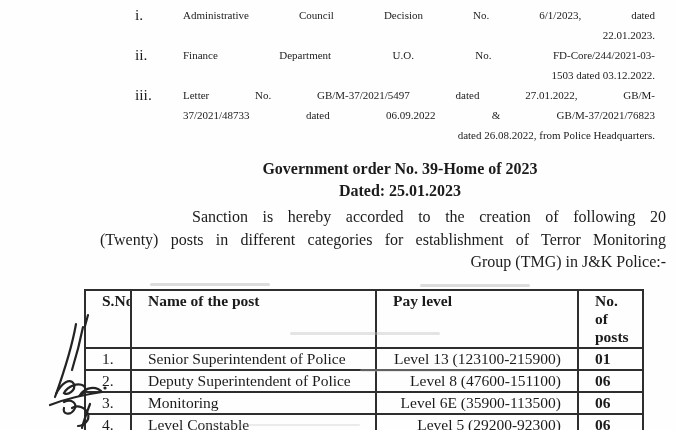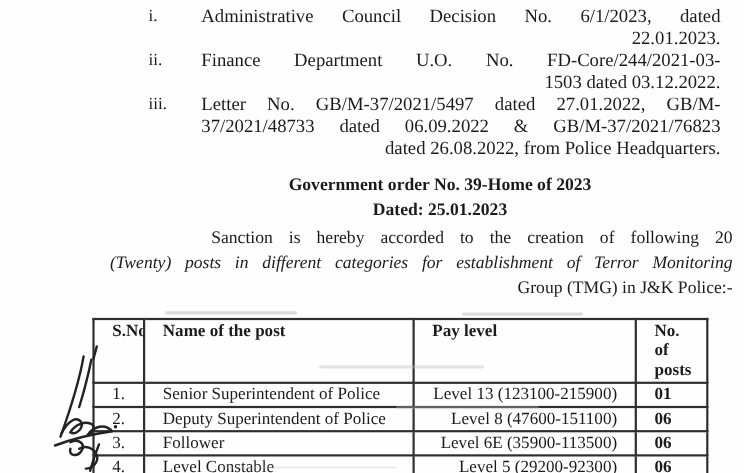--- a/index.html
+++ b/index.html
@@ -12,21 +12,21 @@
   .page {
     position: relative; width: 676px; height: 430px;
     background: #fefefe; overflow: hidden;
   }
 
   
   .refs { position: absolute; left: 135px; top: 5px; width: 520px; }
   .ref-item { display: flex; align-items: flex-start; }
   .ref-num { flex: 0 0 48px; width: 48px; font-size: 15.5px; line-height: 20px; }
   .ref-body { flex: 1 1 auto; min-width: 0; }
-  .line { font-size: 17px; line-height: 20px; white-space: normal; }
+  .line { font-size: 11px; line-height: 20px; white-space: normal; }
   .stretch { text-align: justify; text-align-last: justify; }
   .plain { text-align: right; }
 
   
   .heading {
     position: absolute; left: 100px; top: 158px; width: 600px;
     text-align: center; font-weight: bold; font-size: 16px; line-height: 22px;
   }
 
   
@@ -89,21 +89,21 @@
 
   </div>
 
   <div class="heading">
     <div>Government order No. 39-Home of 2023</div>
     <div>Dated: 25.01.2023</div>
   </div>
 
   <div class="para">
     <div class="line stretch indent" style="font-size:16px; line-height:22.5px;">Sanction is hereby accorded to the creation of following 20</div>
-    <div class="line stretch" style="font-size:16px; line-height:22.5px;font-style:italic;">(Twenty) posts in different categories for establishment of Terror Monitoring</div>
+    <div class="line stretch" style="font-size:16px; line-height:22.5px;">(Twenty) posts in different categories for establishment of Terror Monitoring</div>
     <div class="line plain" style="font-size:16px; line-height:22.5px;">Group (TMG) in J&amp;K Police:-</div>
   </div>
 
   <table class="tbl">
     <colgroup>
       <col style="width:46px">
       <col style="width:245px">
       <col style="width:202px">
       <col style="width:65px">
     </colgroup>
@@ -123,21 +123,21 @@
         <td class="posts-cell">01</td>
       </tr>
       <tr>
         <td class="sno-cell">2.</td>
         <td class="name-cell">Deputy Superintendent of Police</td>
         <td class="pay-cell">Level 8 (47600-151100)</td>
         <td class="posts-cell">06</td>
       </tr>
       <tr>
         <td class="sno-cell">3.</td>
-        <td class="name-cell">Follower</td>
+        <td class="name-cell">Monitoring</td>
         <td class="pay-cell">Level 6E (35900-113500)</td>
         <td class="posts-cell">06</td>
       </tr>
       <tr>
         <td class="sno-cell">4.</td>
         <td class="name-cell">Level Constable</td>
         <td class="pay-cell">Level 5 (29200-92300)</td>
         <td class="posts-cell">06</td>
       </tr>
       <tr>

